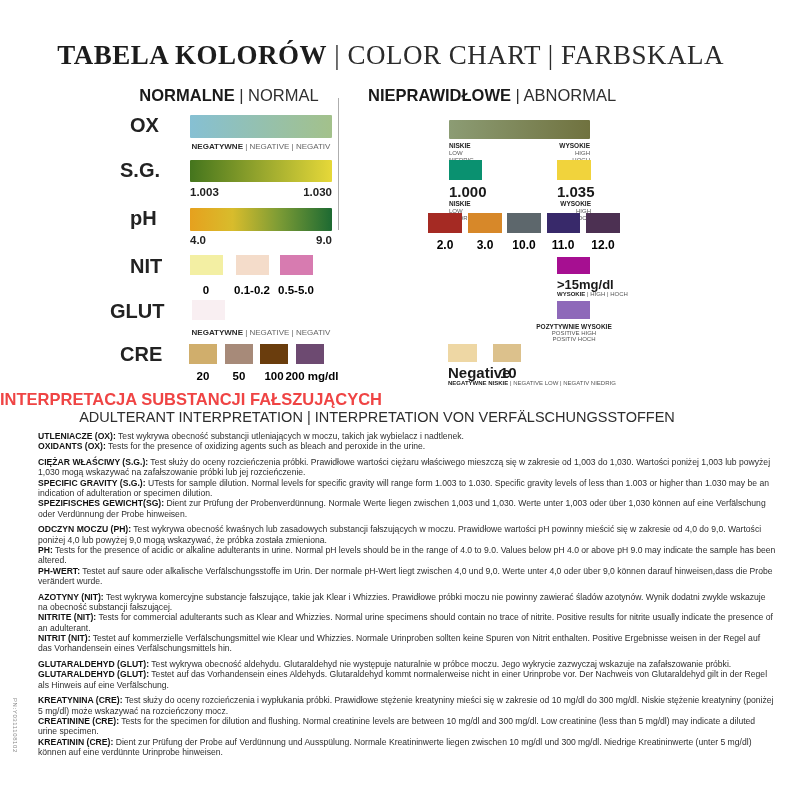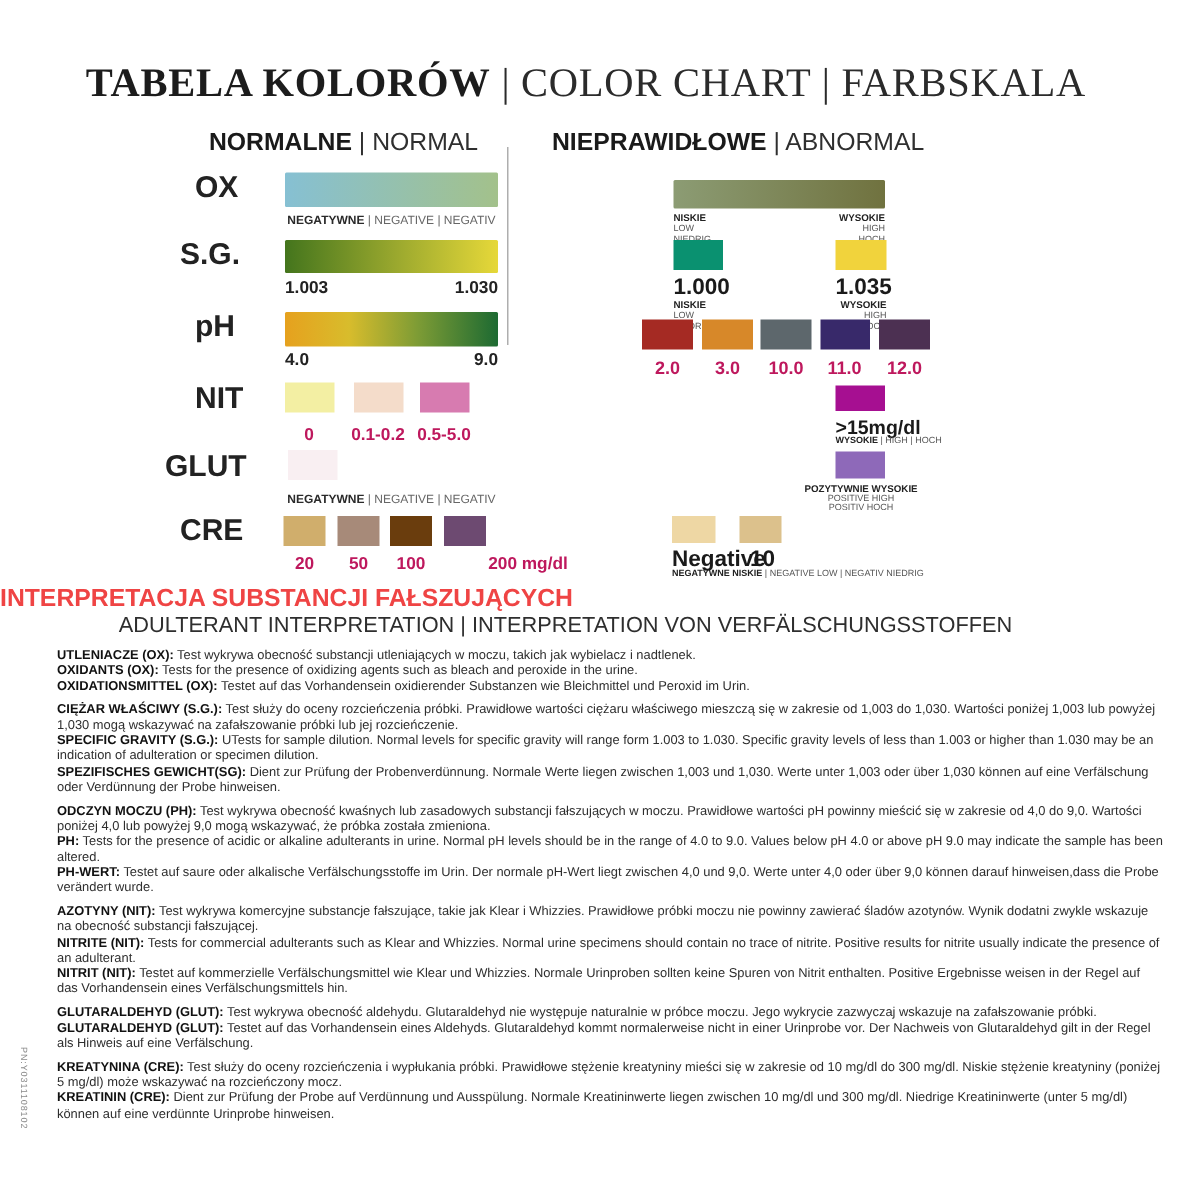--- a/index.html
+++ b/index.html
@@ -11,21 +11,21 @@
   .main-title b{font-weight:800;color:#1c1c1c;}
   .col-head{top:86px;font-size:16.5px;color:#2f2f2f;white-space:nowrap;text-align:center;}
   .col-head b{font-weight:800;color:#1a1a1a;}
   .divider{left:338px;top:98px;width:1px;height:132px;background:#aeaeae;}
   
   .row-label{font-weight:800;color:#222;text-align:left;font-size:20px;}
   .bar{border-radius:1px;}
   .note{font-size:8px;color:#666;text-align:center;white-space:nowrap;}
   .note b{color:#2a2a2a;font-weight:700;}
   .minmax{display:flex;justify-content:space-between;font-size:11.5px;font-weight:800;color:#222;}
-  .cl{transform:translateX(-50%);font-size:11.5px;font-weight:800;color:#be185d;white-space:nowrap;}
+  .cl{transform:translateX(-50%);font-size:11.5px;font-weight:800;color:#000000;white-space:nowrap;}
   .sw{position:absolute;}
   
   .tri{font-size:6px;line-height:7.5px;color:#555;}
   .tri .t1{font-size:6.5px;font-weight:800;color:#222;}
   .tri.right{text-align:right;}
   .bigval{font-size:15px;font-weight:800;color:#1a1a1a;white-space:nowrap;}
   .midval{font-size:13px;font-weight:800;color:#1a1a1a;white-space:nowrap;}
   .tinynote{font-size:6px;color:#555;white-space:nowrap;}
   .tinynote b{font-weight:800;color:#222;}
   .ctr{transform:translateX(-50%);text-align:center;}
@@ -90,21 +90,21 @@
   </div>
 
   <div class="abs row-label" style="left:120px;width:62px;top:344px;line-height:20px;">CRE</div>
   <div class="sw" style="left: 189px; top: 344px; width: 28px; height: 20px; background: rgb(208, 174, 108);"></div>
   <div class="sw" style="left: 225px; top: 344px; width: 28px; height: 20px; background: rgb(167, 138, 121);"></div>
   <div class="sw" style="left: 260px; top: 344px; width: 28px; height: 20px; background: rgb(106, 61, 13);"></div>
   <div class="sw" style="left: 296px; top: 344px; width: 28px; height: 20px; background: rgb(109, 74, 113);"></div>
   <div class="abs cl" style="left:203px;top:370px;">20</div>
   <div class="abs cl" style="left:239px;top:370px;">50</div>
   <div class="abs cl" style="left:274px;top:370px;">100</div>
-  <div class="abs cl" style="left:312px;top:370px;margin-left:40px;">200 mg/dl</div>
+  <div class="abs cl" style="left:312px;top:370px;">200 mg/dl</div>
 
   <div class="abs bar" style="left: 449px; top: 120px; width: 141px; height: 19px; background: linear-gradient(90deg, rgb(140, 156, 116) 0%, rgb(112, 114, 63) 100%);"></div>
   <div class="abs tri" style="left:449px;top:142px;">
     <div class="t1">NISKIE</div>
     <div>LOW</div>
     <div>NIEDRIG</div>
   </div>
   <div class="abs tri right" style="left:520px;top:142px;width:70px;">
     <div class="t1">WYSOKIE</div>
     <div>HIGH</div>
@@ -157,31 +157,31 @@
   <div class="abs tinynote" style="left:448px;top:380px;">
     <b>NEGATYWNE NISKIE</b><span> | NEGATIVE LOW | NEGATIV NIEDRIG</span>
   </div>
 
   <div class="abs interp-title">INTERPRETACJA SUBSTANCJI FAŁSZUJĄCYCH</div>
   <div class="abs interp-sub">ADULTERANT INTERPRETATION | INTERPRETATION VON VERFÄLSCHUNGSSTOFFEN</div>
 
   <div class="abs body-text">
     <p><b>UTLENIACZE (OX):</b> <span>Test wykrywa obecność substancji utleniających w moczu, takich jak wybielacz i nadtlenek.</span></p>
     <p><b>OXIDANTS (OX):</b> <span>Tests for the presence of oxidizing agents such as bleach and peroxide in the urine.</span></p>
-    <p><b>OXIDATIONSMITTEL (OX):</b> <span>Testet auf das Vorhandensein oxidierender Substanzen wie Bleichmittel und Peroxid im Urin.</span></p>
     <p class="gap"><b>CIĘŻAR WŁAŚCIWY (S.G.):</b> <span>Test służy do oceny rozcieńczenia próbki. Prawidłowe wartości ciężaru właściwego mieszczą się w zakresie od 1,003 do 1,030. Wartości poniżej 1,003 lub powyżej 1,030 mogą wskazywać na zafałszowanie próbki lub jej rozcieńczenie.</span></p>
     <p><b>SPECIFIC GRAVITY (S.G.):</b> <span>UTests for sample dilution. Normal levels for specific gravity will range form 1.003 to 1.030. Specific gravity levels of less than 1.003 or higher than 1.030 may be an indication of adulteration or specimen dilution.</span></p>
     <p><b>SPEZIFISCHES GEWICHT(SG):</b> <span>Dient zur Prüfung der Probenverdünnung. Normale Werte liegen zwischen 1,003 und 1,030. Werte unter 1,003 oder über 1,030 können auf eine Verfälschung oder Verdünnung der Probe hinweisen.</span></p>
     <p class="gap"><b>ODCZYN MOCZU (PH):</b> <span>Test wykrywa obecność kwaśnych lub zasadowych substancji fałszujących w moczu. Prawidłowe wartości pH powinny mieścić się w zakresie od 4,0 do 9,0. Wartości poniżej 4,0 lub powyżej 9,0 mogą wskazywać, że próbka została zmieniona.</span></p>
     <p><b>PH:</b> <span>Tests for the presence of acidic or alkaline adulterants in urine. Normal pH levels should be in the range of 4.0 to 9.0. Values below pH 4.0 or above pH 9.0 may indicate the sample has been altered.</span></p>
     <p><b>PH-WERT:</b> <span>Testet auf saure oder alkalische Verfälschungsstoffe im Urin. Der normale pH-Wert liegt zwischen 4,0 und 9,0. Werte unter 4,0 oder über 9,0 können darauf hinweisen,dass die Probe verändert wurde.</span></p>
     <p class="gap"><b>AZOTYNY (NIT):</b> <span>Test wykrywa komercyjne substancje fałszujące, takie jak Klear i Whizzies. Prawidłowe próbki moczu nie powinny zawierać śladów azotynów. Wynik dodatni zwykle wskazuje na obecność substancji fałszującej.</span></p>
     <p><b>NITRITE (NIT):</b> <span>Tests for commercial adulterants such as Klear and Whizzies. Normal urine specimens should contain no trace of nitrite. Positive results for nitrite usually indicate the presence of an adulterant.</span></p>
     <p><b>NITRIT (NIT):</b> <span>Testet auf kommerzielle Verfälschungsmittel wie Klear und Whizzies. Normale Urinproben sollten keine Spuren von Nitrit enthalten. Positive Ergebnisse weisen in der Regel auf das Vorhandensein eines Verfälschungsmittels hin.</span></p>
     <p class="gap"><b>GLUTARALDEHYD (GLUT):</b> <span>Test wykrywa obecność aldehydu. Glutaraldehyd nie występuje naturalnie w próbce moczu. Jego wykrycie zazwyczaj wskazuje na zafałszowanie próbki.</span></p>
     <p><b>GLUTARALDEHYD (GLUT):</b> <span>Testet auf das Vorhandensein eines Aldehyds. Glutaraldehyd kommt normalerweise nicht in einer Urinprobe vor. Der Nachweis von Glutaraldehyd gilt in der Regel als Hinweis auf eine Verfälschung.</span></p>
     <p class="gap"><b>KREATYNINA (CRE):</b> <span>Test służy do oceny rozcieńczenia i wypłukania próbki. Prawidłowe stężenie kreatyniny mieści się w zakresie od 10 mg/dl do 300 mg/dl. Niskie stężenie kreatyniny (poniżej 5 mg/dl) może wskazywać na rozcieńczony mocz.</span></p>
+    <p><b>CREATININE (CRE):</b> <span>Tests for the specimen for dilution and flushing. Normal creatinine levels are between 10 mg/dl and 300 mg/dl. Low creatinine (less than 5 mg/dl) may indicate a diluted urine specimen.</span></p>
     <p><b>KREATININ (CRE):</b> <span>Dient zur Prüfung der Probe auf Verdünnung und Ausspülung. Normale Kreatininwerte liegen zwischen 10 mg/dl und 300 mg/dl. Niedrige Kreatininwerte (unter 5 mg/dl) können auf eine verdünnte Urinprobe hinweisen.</span></p>
   </div>
 
   <div class="abs side-code">PN:Y0311108102</div>
 
 </div>
 
 </body></html>

